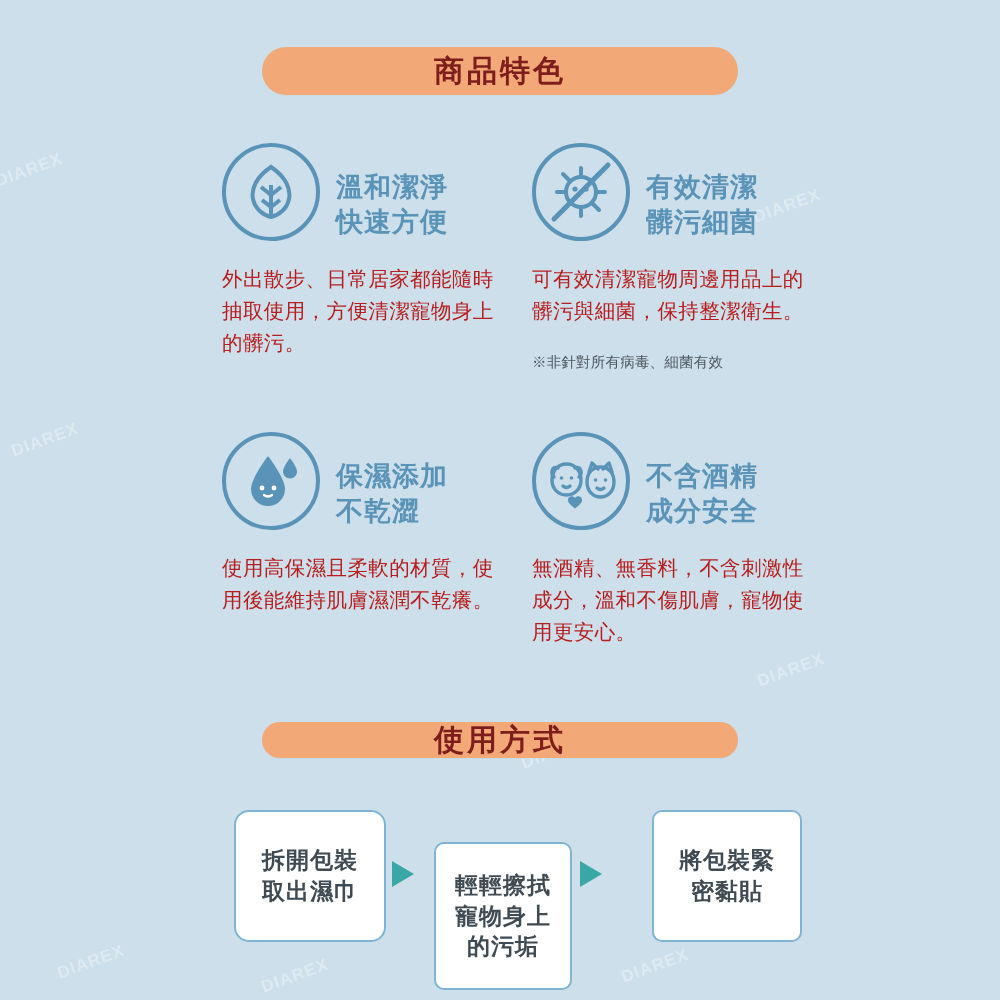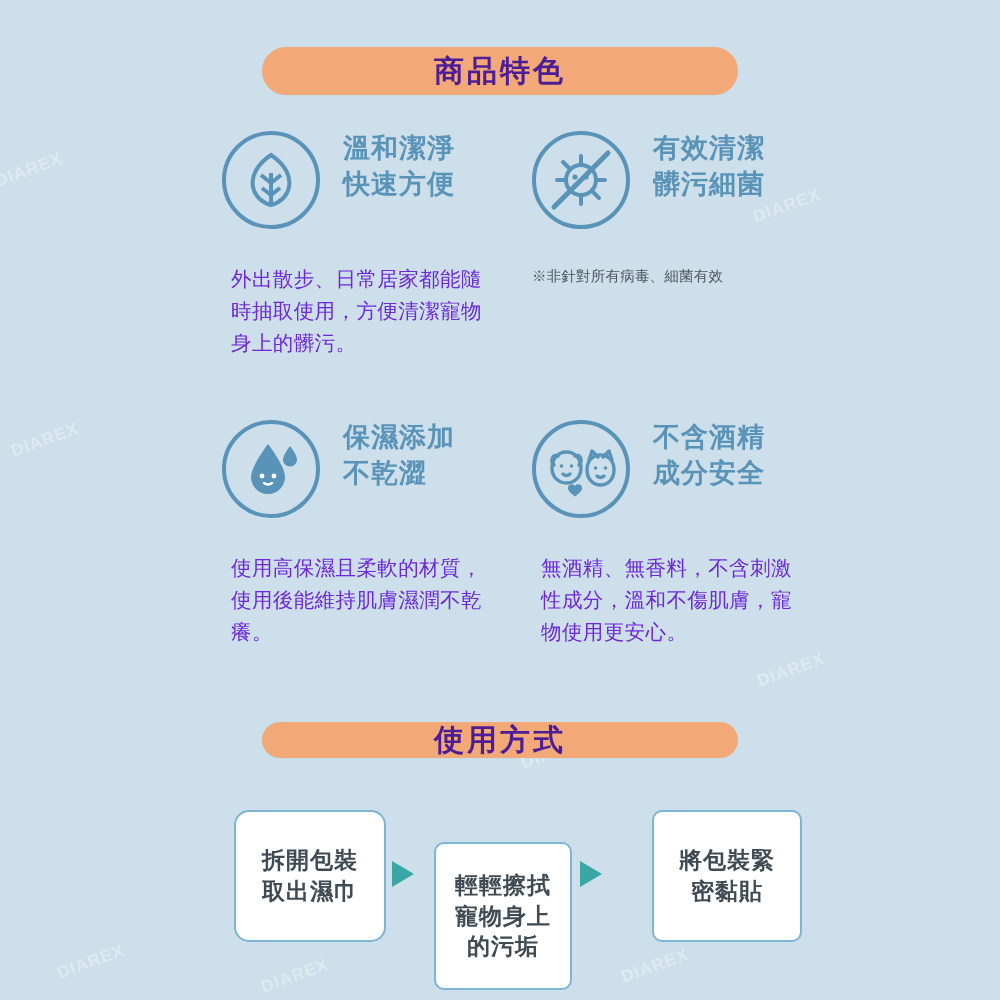--- a/index.html
+++ b/index.html
@@ -43,38 +43,38 @@
   .pill {
     position: absolute;
     background: #f2a977;
     border-radius: 28px;
     display: flex;
     align-items: center;
     justify-content: center;
     box-shadow: 0 1px 0 rgba(0,0,0,0.02);
   }
   .pill span {
-    color: #4c1d95;
+    color: #7f1d1d;
     font-size: 30px;
     font-weight: bold;
     letter-spacing: 3px;
     font-family: Liberation Serif, serif;
   }
   #pill-features { left: 262px; top: 47px; width: 476px; height: 48px; }
   #pill-howto    { left: 262px; top: 722px; width: 476px; height: 36px; }
 
   
   .feature {
     position: absolute;
     width: 272px;
   }
   .feature-head {
     display: flex;
-    align-items: flex-start;
-    gap: 23px;
+    align-items: flex-end;
+    gap: 16px;
     height: 110px;
   }
   .circle {
     width: 98px;
     height: 98px;
     border-radius: 50%;
     border: 4px solid #5a93b8;
     box-sizing: border-box;
     flex: 0 0 auto;
     display: flex;
@@ -84,26 +84,25 @@
   }
   .feature-title {
     color: #5a93b8;
     font-size: 27px;
     font-weight: bold;
     line-height: 1.32;
     letter-spacing: 1px;
     white-space: nowrap;
   }
   .feature-body {
-    color: #6d28d9;
+    color: #b91c1c;
     font-size: 20.5px;
     line-height: 1.55;
     letter-spacing: 0.4px;
     margin-top: 22px;
-    margin-left: 9px;
   }
   .feature-note {
     color: #4c565e;
     font-size: 14.5px;
     letter-spacing: 0.2px;
     margin-top: 26px;
   }
 
   #feat-1 { left: 222px; top: 131px; }
   #feat-2 { left: 532px; top: 131px; }
@@ -201,20 +200,21 @@
             <circle cx="30" cy="33" r="2.6" fill="#5a93b8"></circle>
             <circle cx="41" cy="33" r="2.6" fill="#5a93b8"></circle>
             <line x1="9" y1="63" x2="63" y2="9" stroke="#5a93b8" stroke-width="5" stroke-linecap="round"></line>
           </svg>
         </div>
         <div class="feature-title">
           <div>有效清潔</div>
           <div>髒污細菌</div>
         </div>
       </div>
+      <div class="feature-body">可有效清潔寵物周邊用品上的髒污與細菌，保持整潔衛生。</div>
       <div class="feature-note">※非針對所有病毒、細菌有效</div>
     </div>
 
     <div class="feature" id="feat-3">
       <div class="feature-head">
         <div class="circle">
           <svg width="66" height="66" viewBox="0 0 66 66">
             <path d="M30 8 C30 8 13 30 13 41 C13 50.5 20.6 58 30 58 C39.4 58 47 50.5 47 41 C47 30 30 8 30 8 Z" fill="#5a93b8"></path>
             <circle cx="24" cy="40" r="2.4" fill="#ffffff"></circle>
             <circle cx="36" cy="40" r="2.4" fill="#ffffff"></circle>

